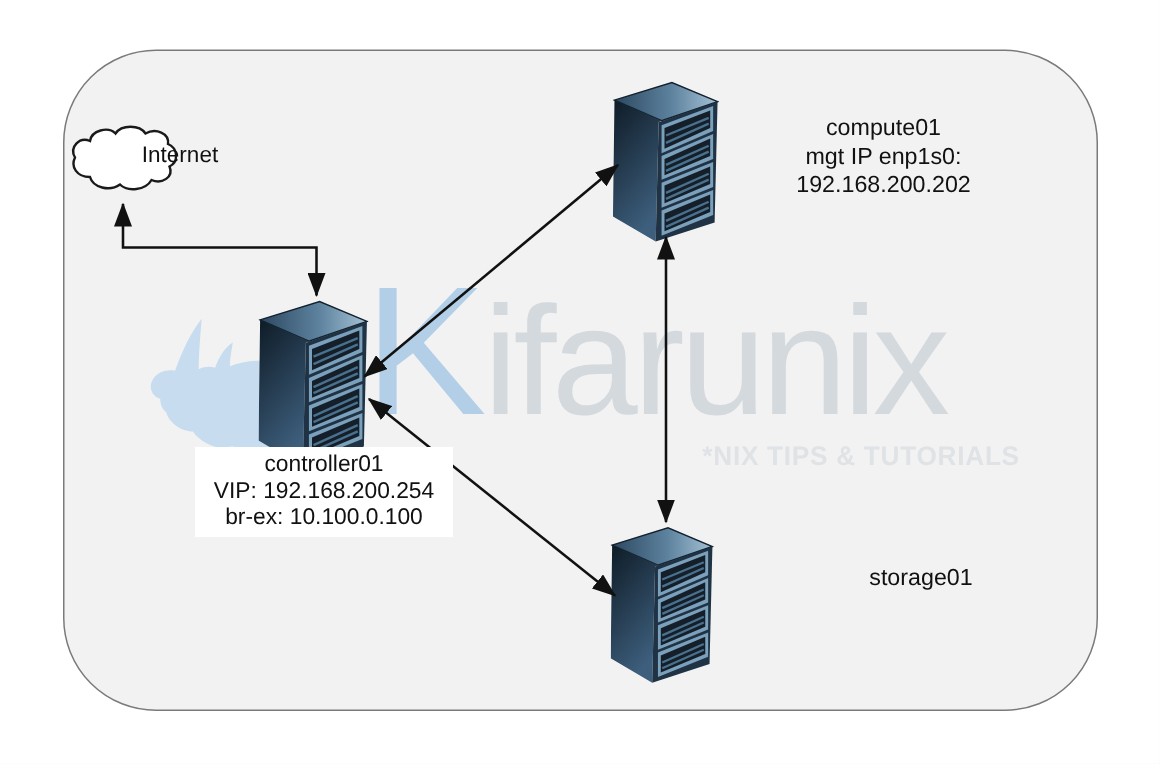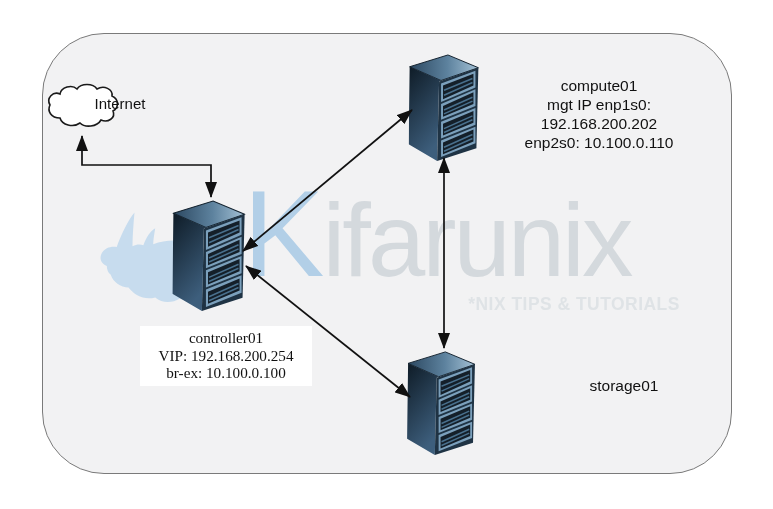--- a/index.html
+++ b/index.html
@@ -39,28 +39,28 @@
   
   .arrows{position:absolute;left:0;top:0;width:773px;height:509px;z-index:4;pointer-events:none;}
   .cloud{position:absolute;left:44px;top:82px;width:78px;height:48px;z-index:5;}
   .cloud-label{
     position:absolute;left:44px;top:95px;width:78px;z-index:6;
     text-align:center;font-size:15px;color:#111;margin-left:37px;
   }
   
   .node-label{
     position:absolute;z-index:6;text-align:center;
-    font-size:15.5px;line-height:19px;color:var(--label_text,#111);margin-left:10px;
+    font-size:15.5px;line-height:19px;color:var(--label_text,#111);
   }
   .label-compute{left:478px;top:76px;width:222px;}
   .label-storage{left:503px;top:376px;width:222px;}
   .label-controller{
-    left:130px;top:326px;width:172px;padding:3px 0 4px 0;
+    left:130px;top:298px;width:172px;padding:3px 0 4px 0;
     background:var(--label_box_bg,#fff);
-    line-height:17.6px;font-size:15.2px;font-family:Liberation Serif, serif;
+    line-height:17.6px;font-size:15.2px;
   }
 </style>
 </head>
 <body>
 
 <div class="canvas">
 
   <div class="panel"></div>
 
   <svg width="0" height="0" style="position:absolute" aria-hidden="true">
@@ -137,21 +137,20 @@
   <svg class="cloud" viewBox="0 0 78 48">
     <path fill="#fff" stroke="#1a1a1a" stroke-width="1.6" d="M16,36 C7,36 3,29 6,23 C2,16 9,9 16,12 C17,5 28,2 33,7 C37,1 49,1 53,7
          C60,3 69,7 68,14 C75,17 75,26 69,29 C72,36 64,41 57,38 C53,45 41,46 36,41
          C29,46 18,43 16,36 Z"></path>
   </svg>
   <div class="cloud-label">Internet</div>
 
   <div class="node-label label-compute">
     <div>compute01</div>
     <div>mgt IP enp1s0: 192.168.200.202</div>
-    <div>enp2s0: 10.100.0.110</div>
   </div>
 
   <div class="node-label label-controller">
     <div>controller01</div>
     <div>VIP: 192.168.200.254</div>
     <div>br-ex: 10.100.0.100</div>
   </div>
 
   <div class="node-label label-storage">
     <div>storage01</div>

